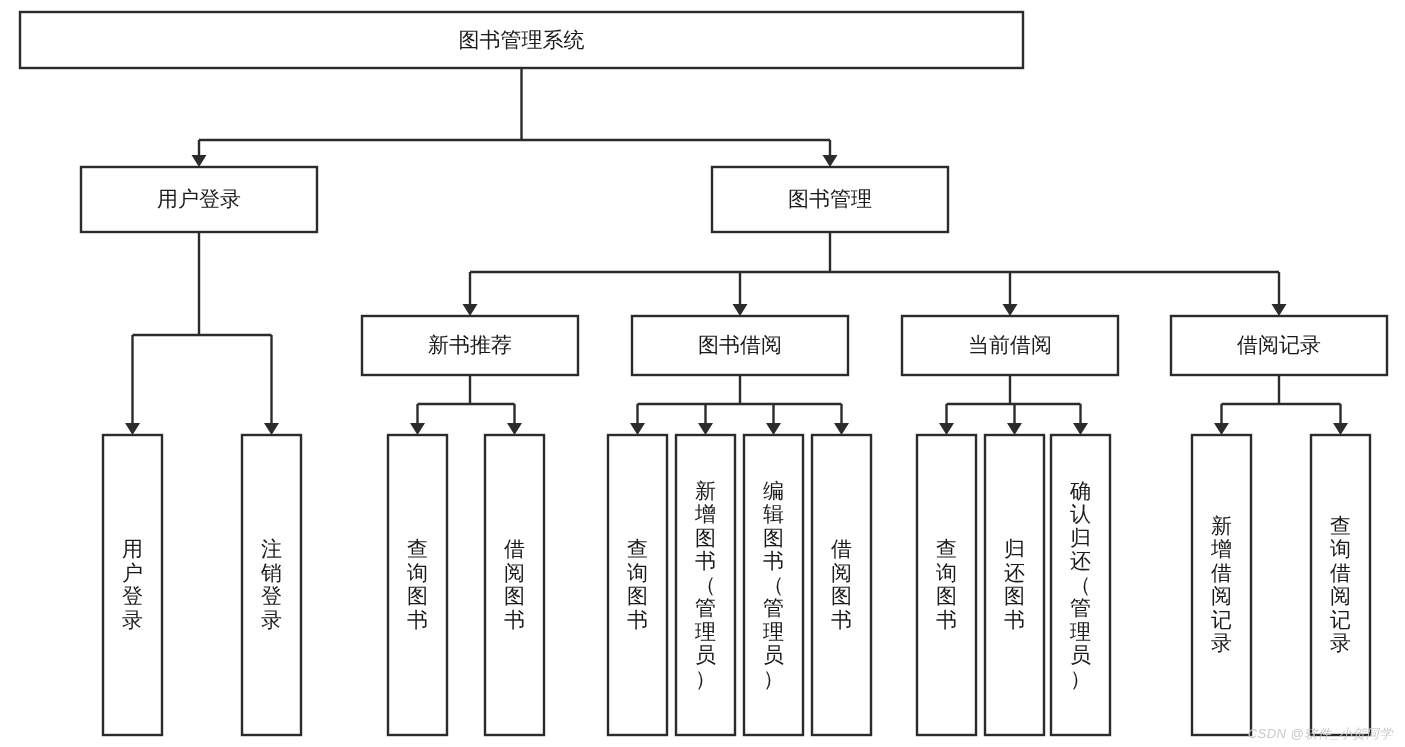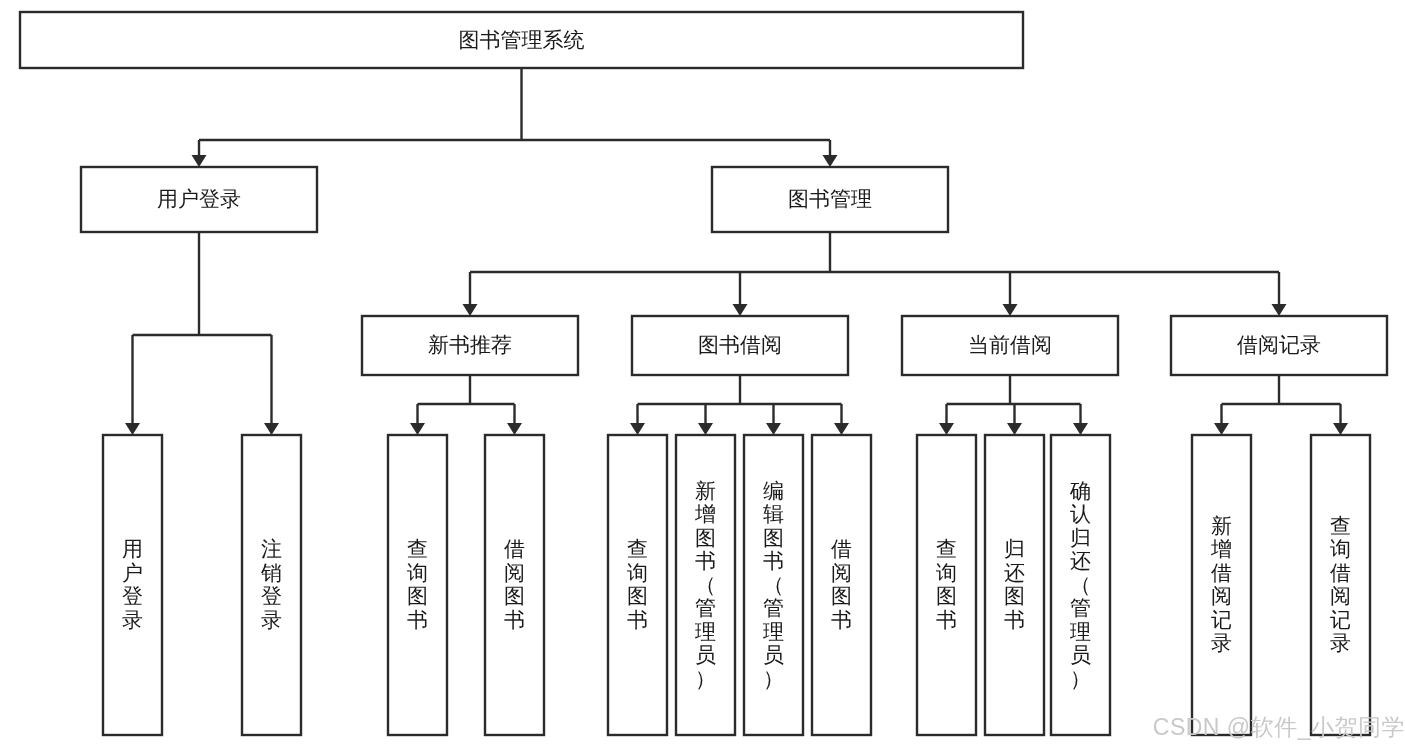--- a/index.html
+++ b/index.html
@@ -43,27 +43,28 @@
     stroke: #2b2b2b;
     stroke-width: 2.4;
     fill: none;
   }
   .arrow-head {
     fill: #2b2b2b;
     stroke: none;
   }
   .watermark {
     position: absolute;
-    right: 0;
+    right: 12px;
     bottom: 4px;
     font-family: "Liberation Sans", "DejaVu Sans", sans-serif;
-    font-size: 23px;
+    font-size: 13px;
     color: #c9c9c9;
     white-space: nowrap;
     letter-spacing: 0.5px;
+    font-style: italic;
   }
 </style>
 </head>
 <body>
 
 <svg id="diagram" viewBox="0 0 1405 747">
   <defs>
     <marker id="arrow" viewBox="0 0 12 12" refX="6" refY="10.5" markerWidth="11" markerHeight="11" orient="auto-start-reverse">
       <path d="M 1 0.5 L 11 0.5 L 6 11 z" class="arrow-head"></path>
     </marker>

